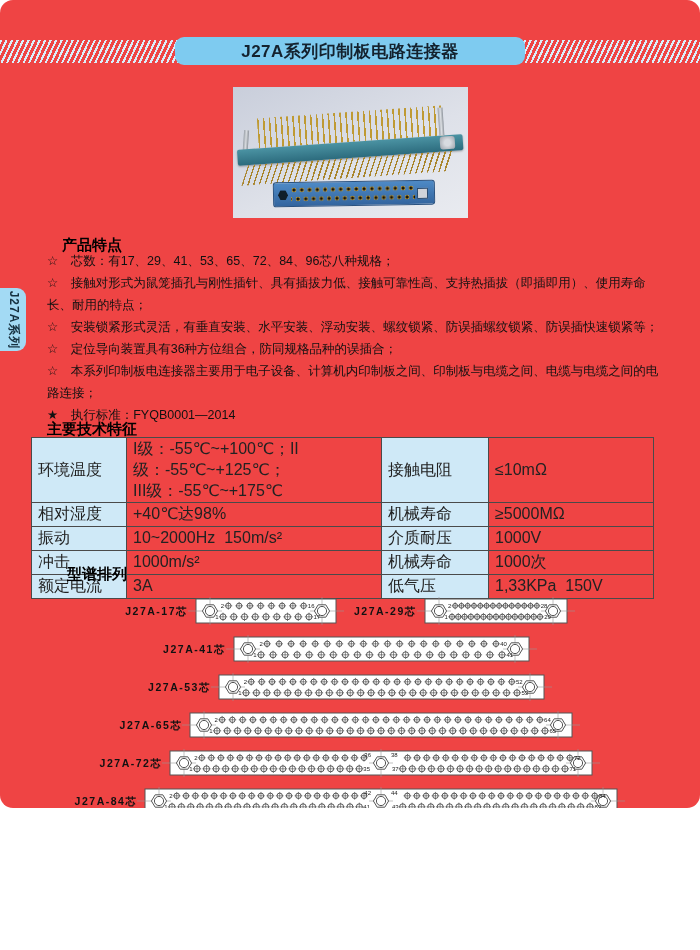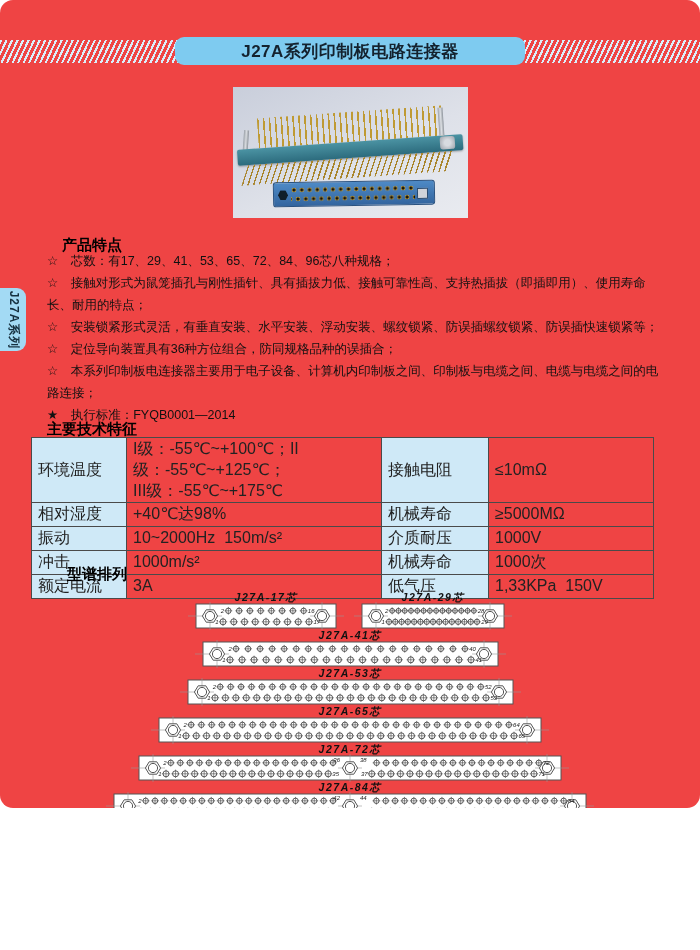--- a/index.html
+++ b/index.html
@@ -62,21 +62,21 @@
   
   .specs{position:absolute;left:31px;top:437px;width:622px;border-collapse:collapse;
          table-layout:fixed;font-size:16px;color:#222;}
   .specs td{border:1px solid #4a4a4a;padding:1px 6px;white-space:pre-wrap;
          line-height:1.3;height:17px;vertical-align:middle;}
   .specs td.lbl{background:var(--panel-blue,#cfe9f7);}
 
   
   #diagrams{position:absolute;left:0;top:592px;width:700px;display:flex;flex-direction:column;align-items:center;}
   .drow{display:flex;justify-content:center;gap:10px;height:38px;}
-  .diagram{display:flex;flex-direction:column;align-items:center;height:38px;font-style:italic;}
+  .diagram{display:flex;flex-direction:row;align-items:center;height:38px;}
   .dlabel{font-size:10.5px;font-weight:bold;letter-spacing:1.5px;height:10px;line-height:10px;color:#111;}
   .diagram svg{display:block;}
 
   
   .footer{position:absolute;left:50px;top:906px;display:flex;align-items:flex-end;gap:5px;}
   .fsq{width:22px;height:13px;background:var(--footer-blue,#8ed2f1);}
   .pageno{font-size:13px;color:#222;}
 </style>
 </head>
 <body>

